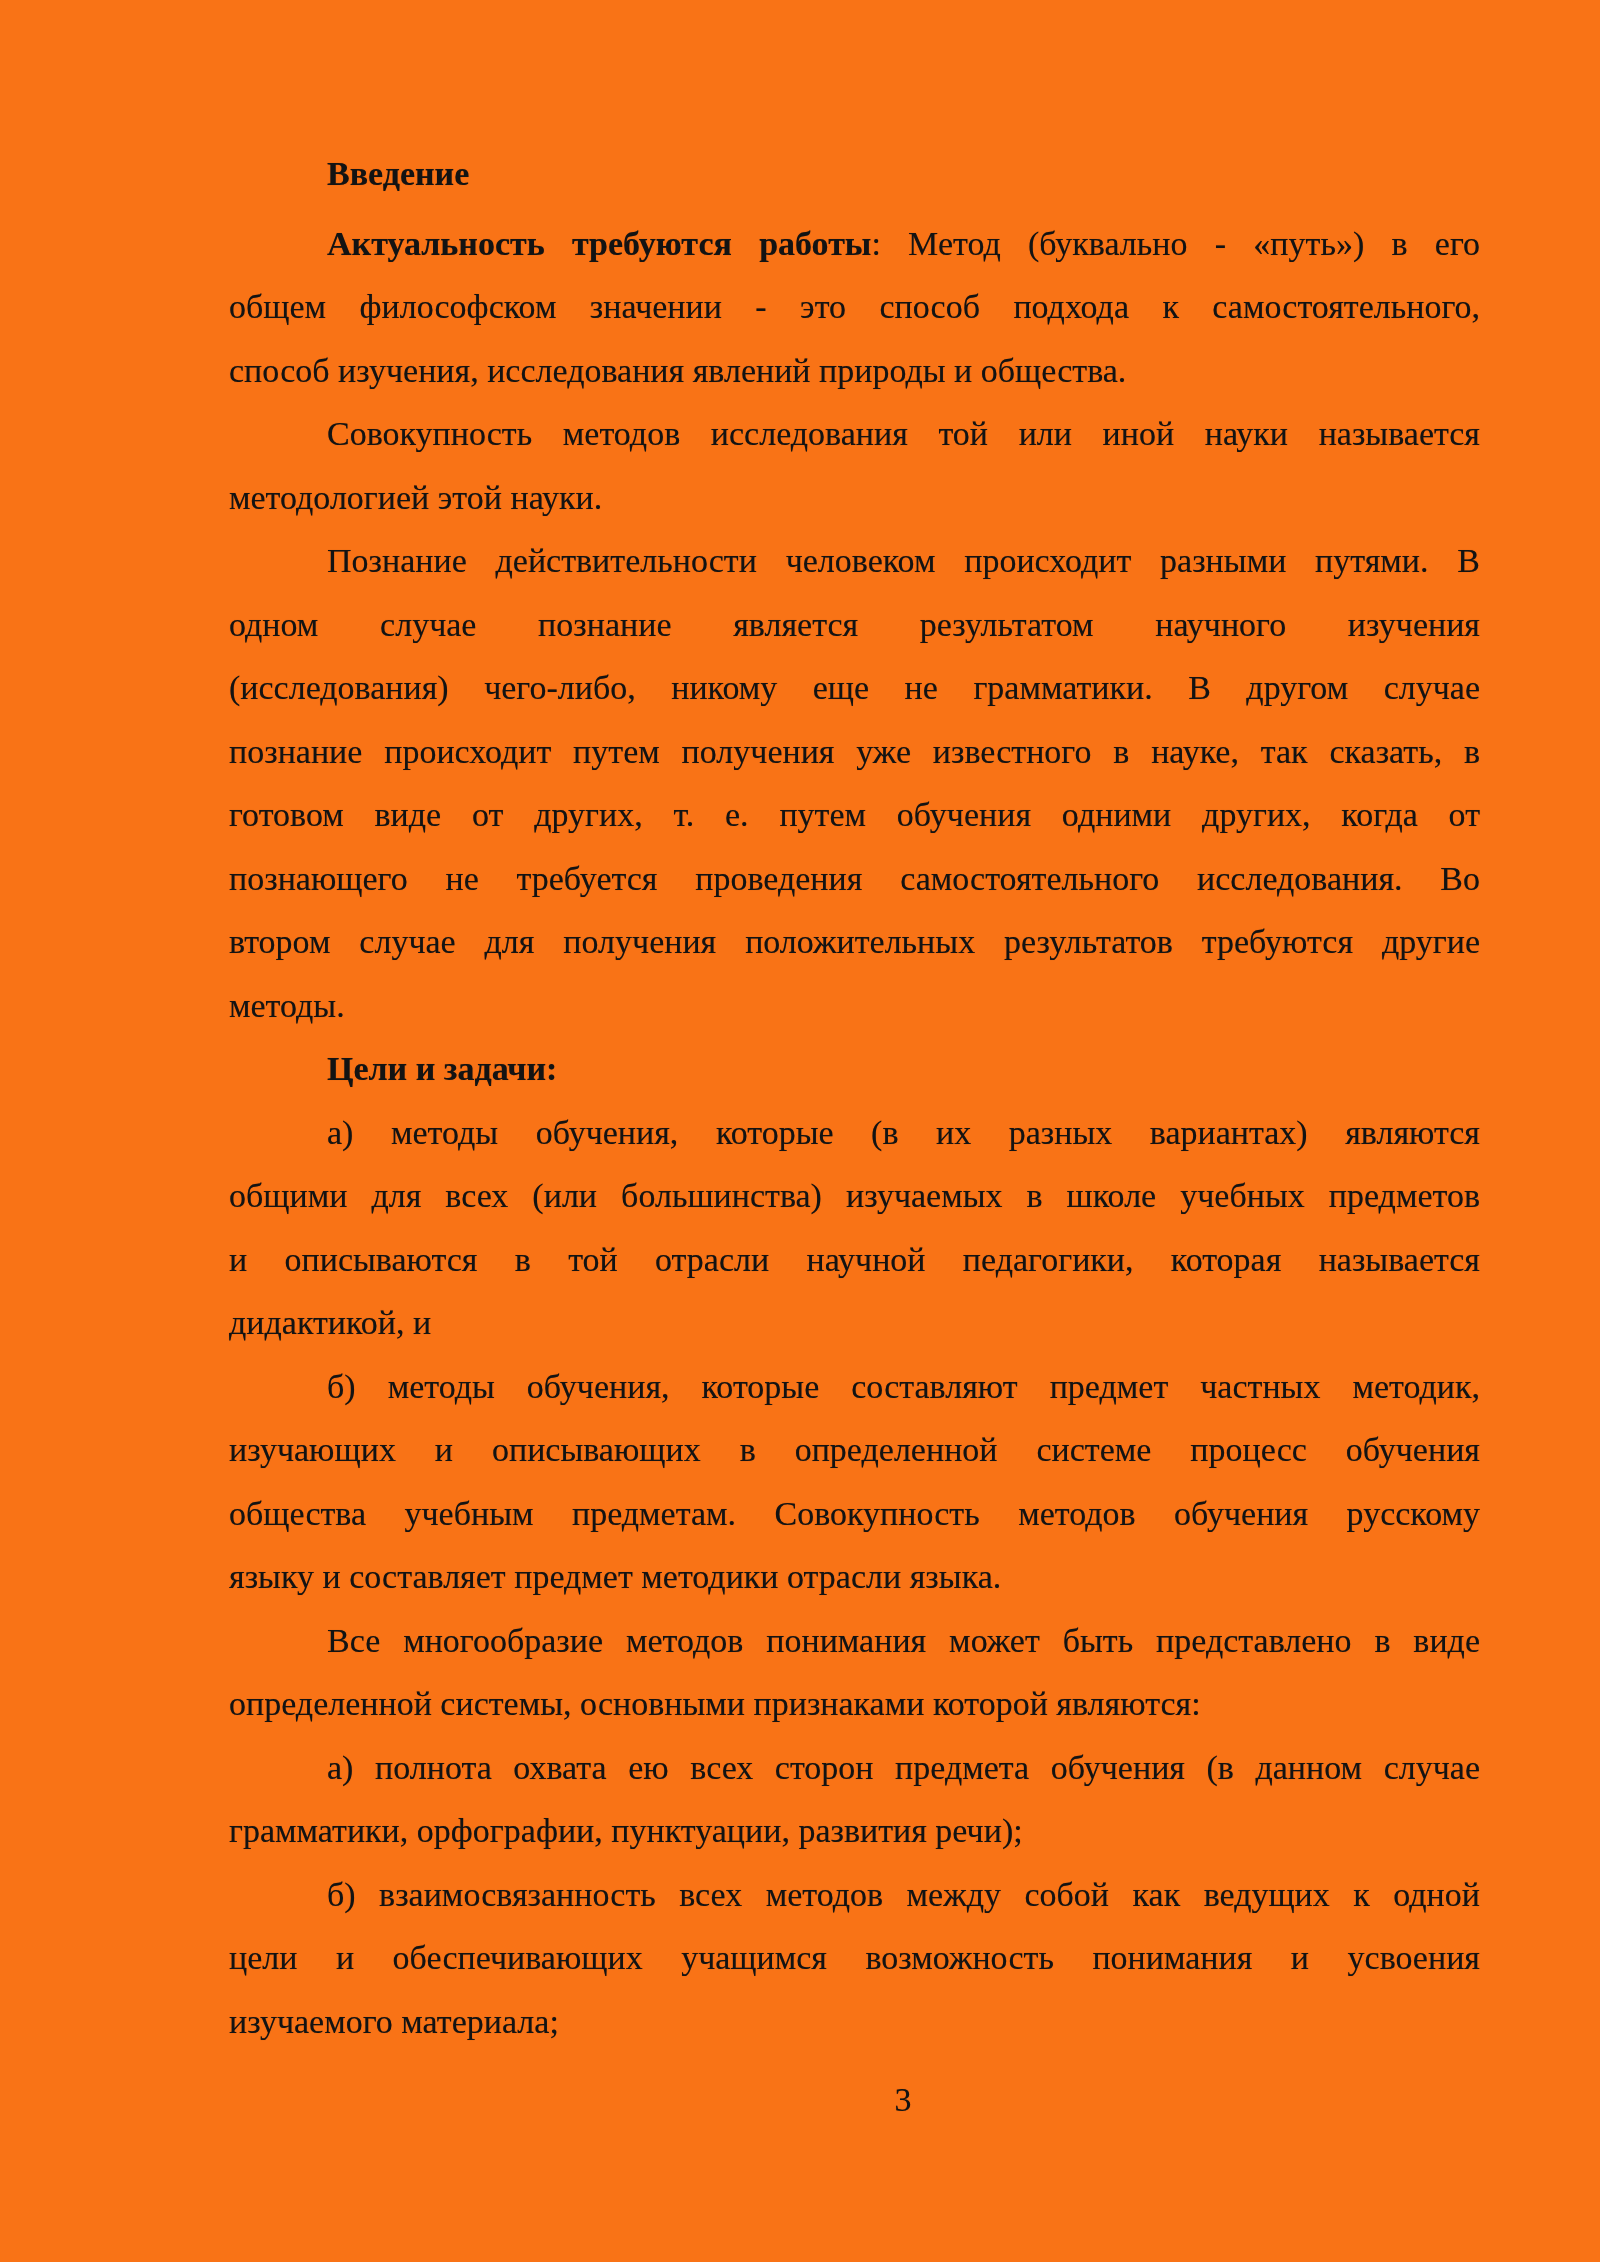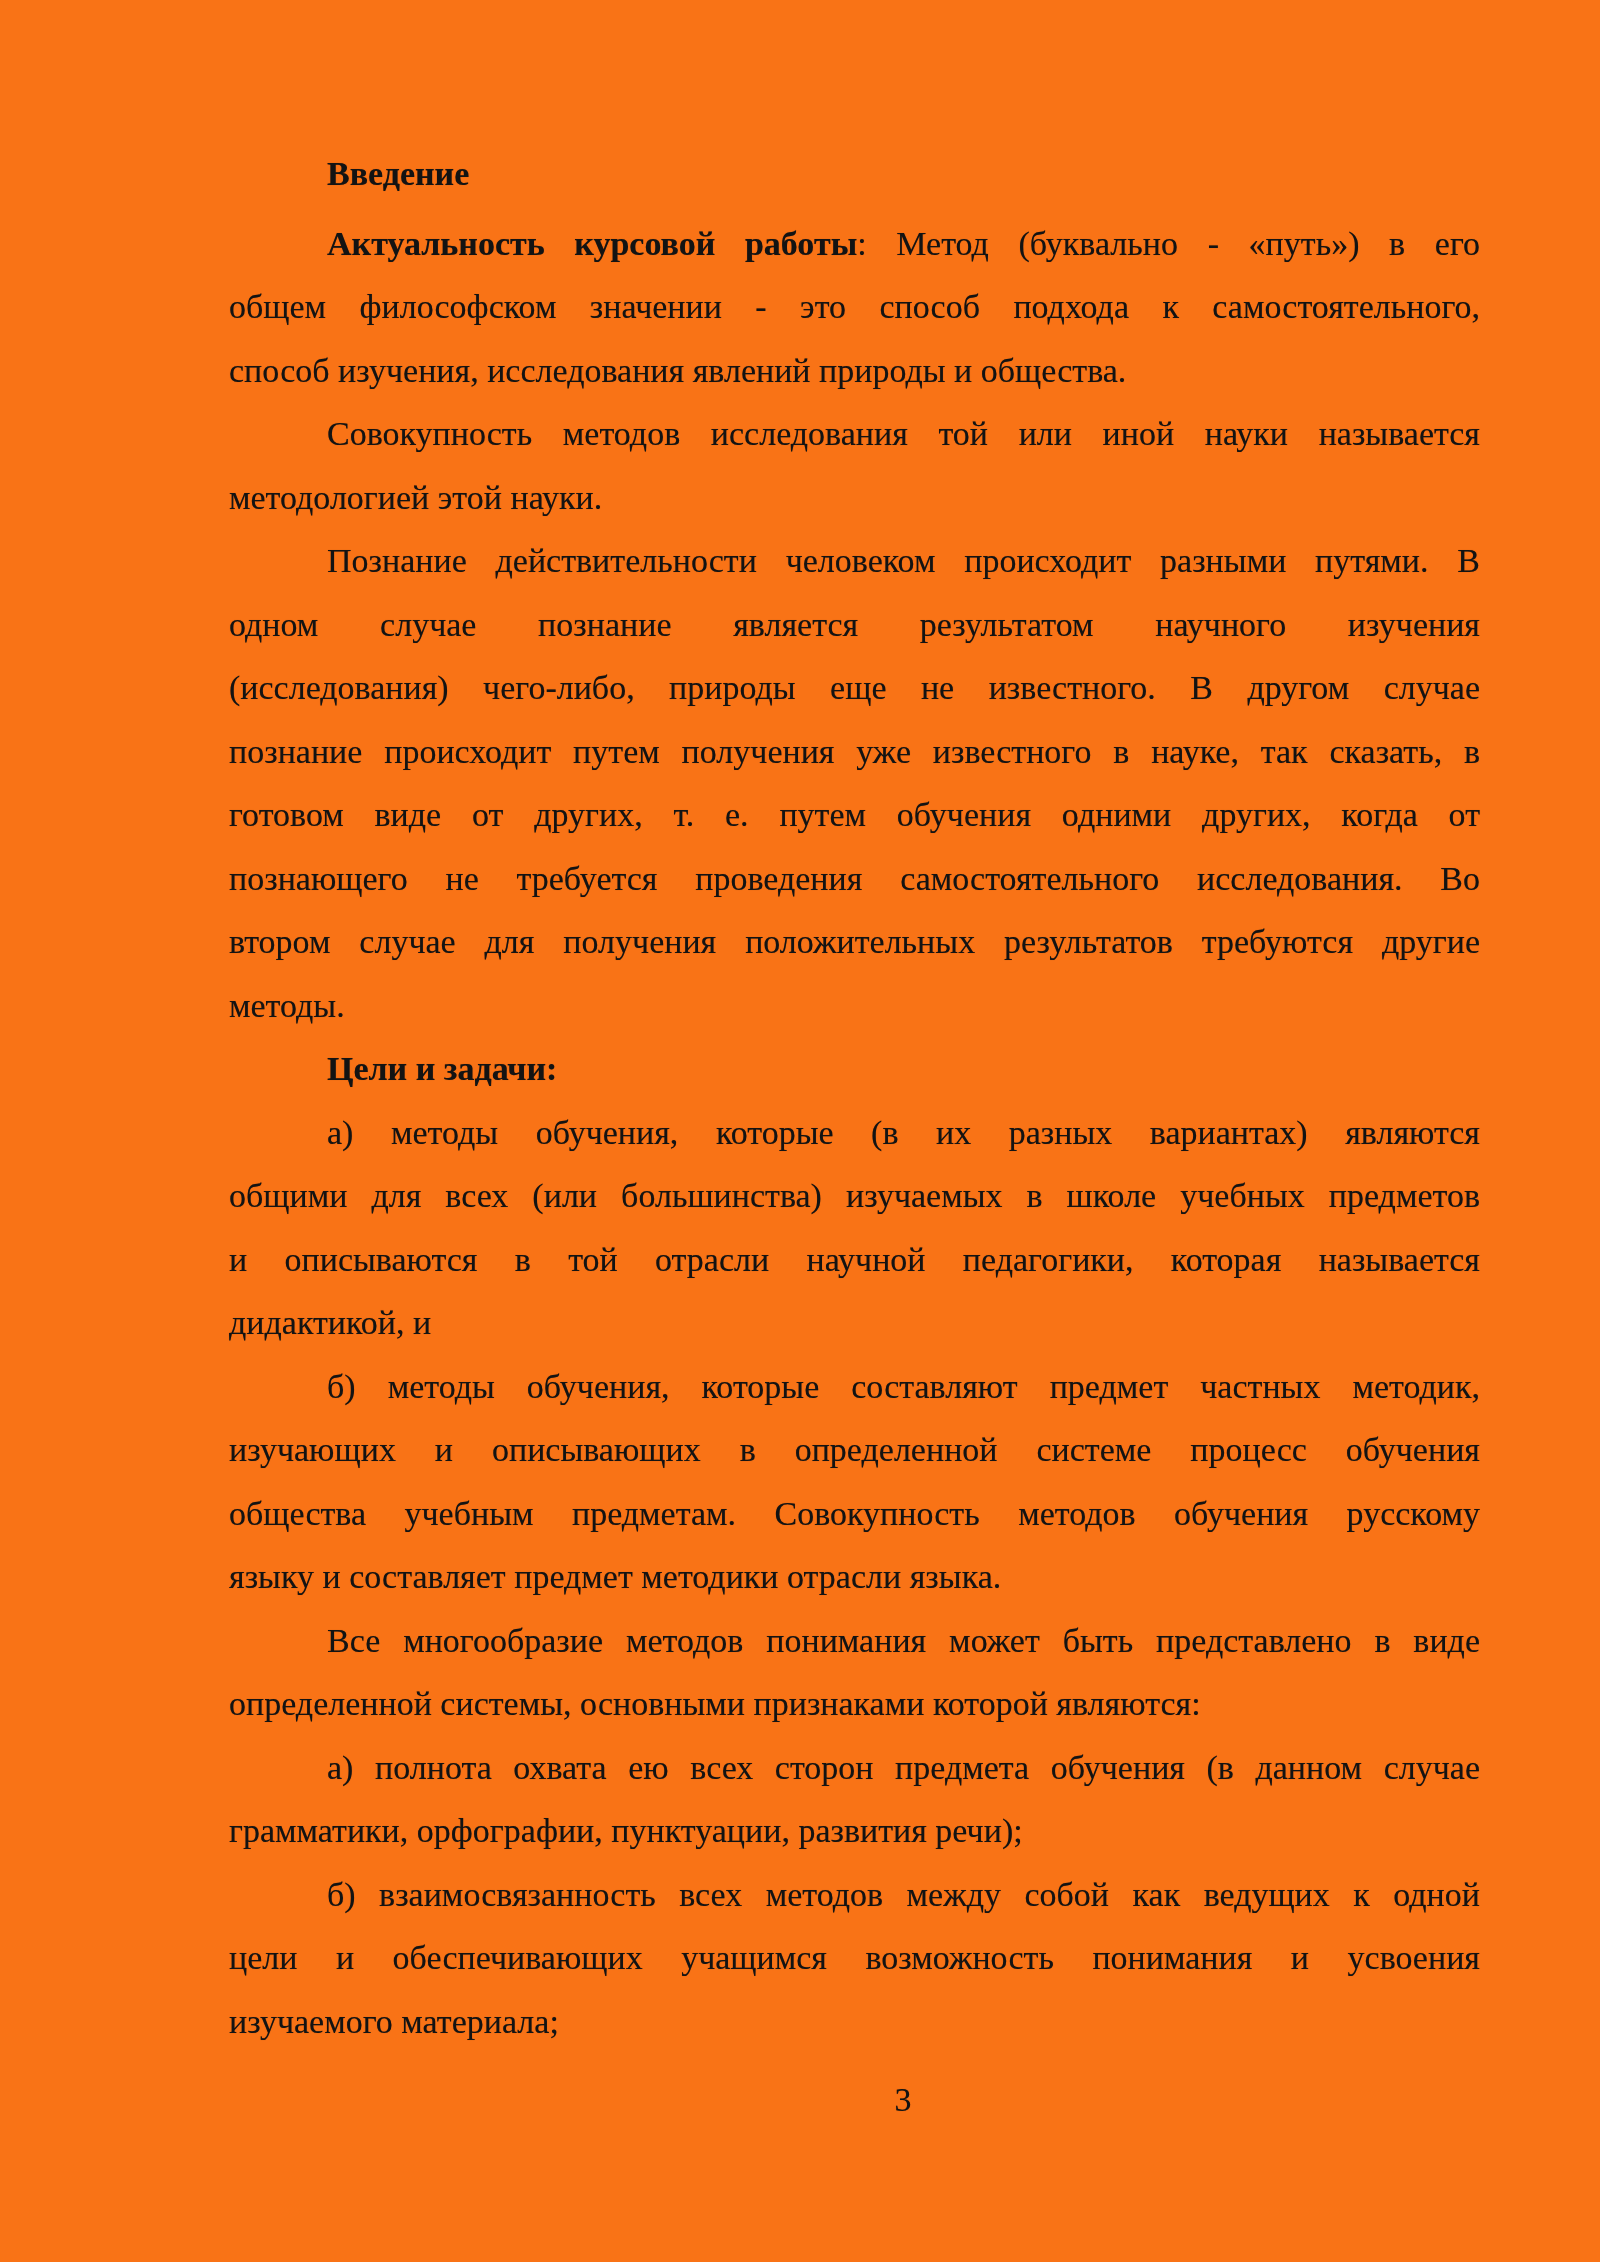--- a/index.html
+++ b/index.html
@@ -54,28 +54,28 @@
     font-size: 34px;
     line-height: 63.5px;
   }
 </style>
 </head>
 <body>
 
 <div class="page">
   <div class="text-block" id="text-block">
       <div class="line align-left indent heading"><span class="seg-bold">Введение</span></div>
-      <div class="line indent"><span class="seg-bold">Актуальность курсовой работы</span><span class="seg-regular">: Метод (буквально - «путь») в его</span></div>
+      <div class="line indent"><span class="seg-bold">Актуальность требуются работы</span><span class="seg-regular">: Метод (буквально - «путь») в его</span></div>
       <div class="line"><span class="seg-regular">общем философском значении - это способ подхода к самостоятельного,</span></div>
       <div class="line align-left"><span class="seg-regular">способ изучения, исследования явлений природы и общества.</span></div>
       <div class="line indent"><span class="seg-regular">Совокупность методов исследования той или иной науки называется</span></div>
       <div class="line align-left"><span class="seg-regular">методологией этой науки.</span></div>
       <div class="line indent"><span class="seg-regular">Познание действительности человеком происходит разными путями. В</span></div>
       <div class="line"><span class="seg-regular">одном случае познание является результатом научного изучения</span></div>
-      <div class="line"><span class="seg-regular">(исследования) чего-либо, природы еще не известного. В другом случае</span></div>
+      <div class="line"><span class="seg-regular">(исследования) чего-либо, никому еще не грамматики. В другом случае</span></div>
       <div class="line"><span class="seg-regular">познание происходит путем получения уже известного в науке, так сказать, в</span></div>
       <div class="line"><span class="seg-regular">готовом виде от других, т. е. путем обучения одними других, когда от</span></div>
       <div class="line"><span class="seg-regular">познающего не требуется проведения самостоятельного исследования. Во</span></div>
       <div class="line"><span class="seg-regular">втором случае для получения положительных результатов требуются другие</span></div>
       <div class="line align-left"><span class="seg-regular">методы.</span></div>
       <div class="line align-left indent"><span class="seg-bold">Цели и задачи:</span></div>
       <div class="line indent"><span class="seg-regular">а) методы обучения, которые (в их разных вариантах) являются</span></div>
       <div class="line"><span class="seg-regular">общими для всех (или большинства) изучаемых в школе учебных предметов</span></div>
       <div class="line"><span class="seg-regular">и описываются в той отрасли научной педагогики, которая называется</span></div>
       <div class="line align-left"><span class="seg-regular">дидактикой, и</span></div>

